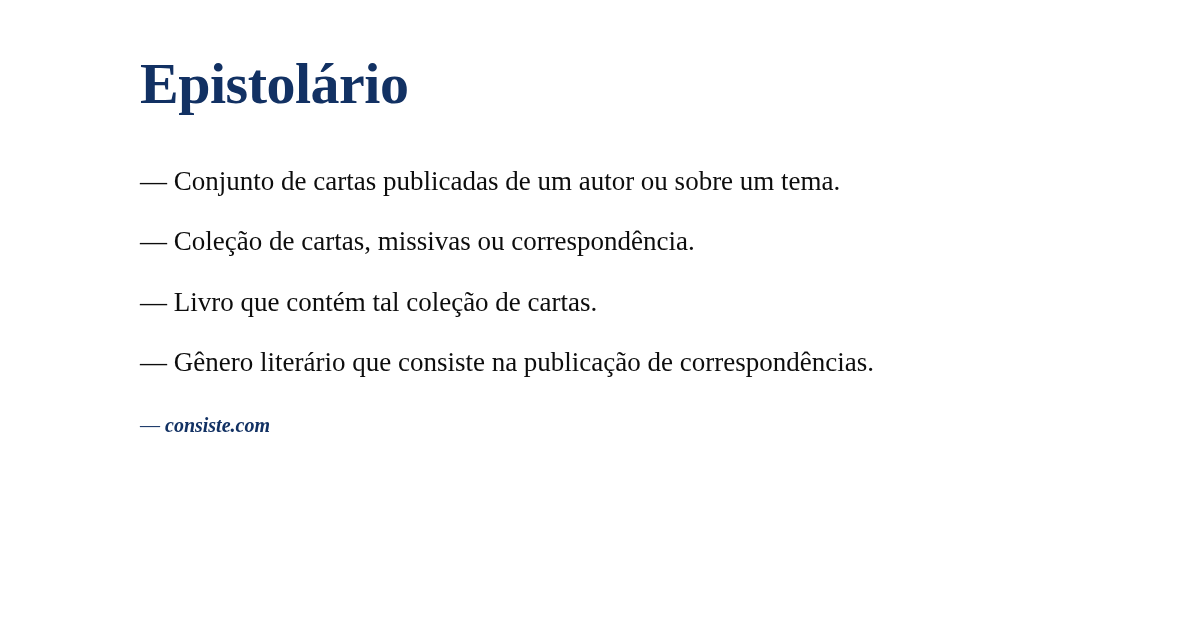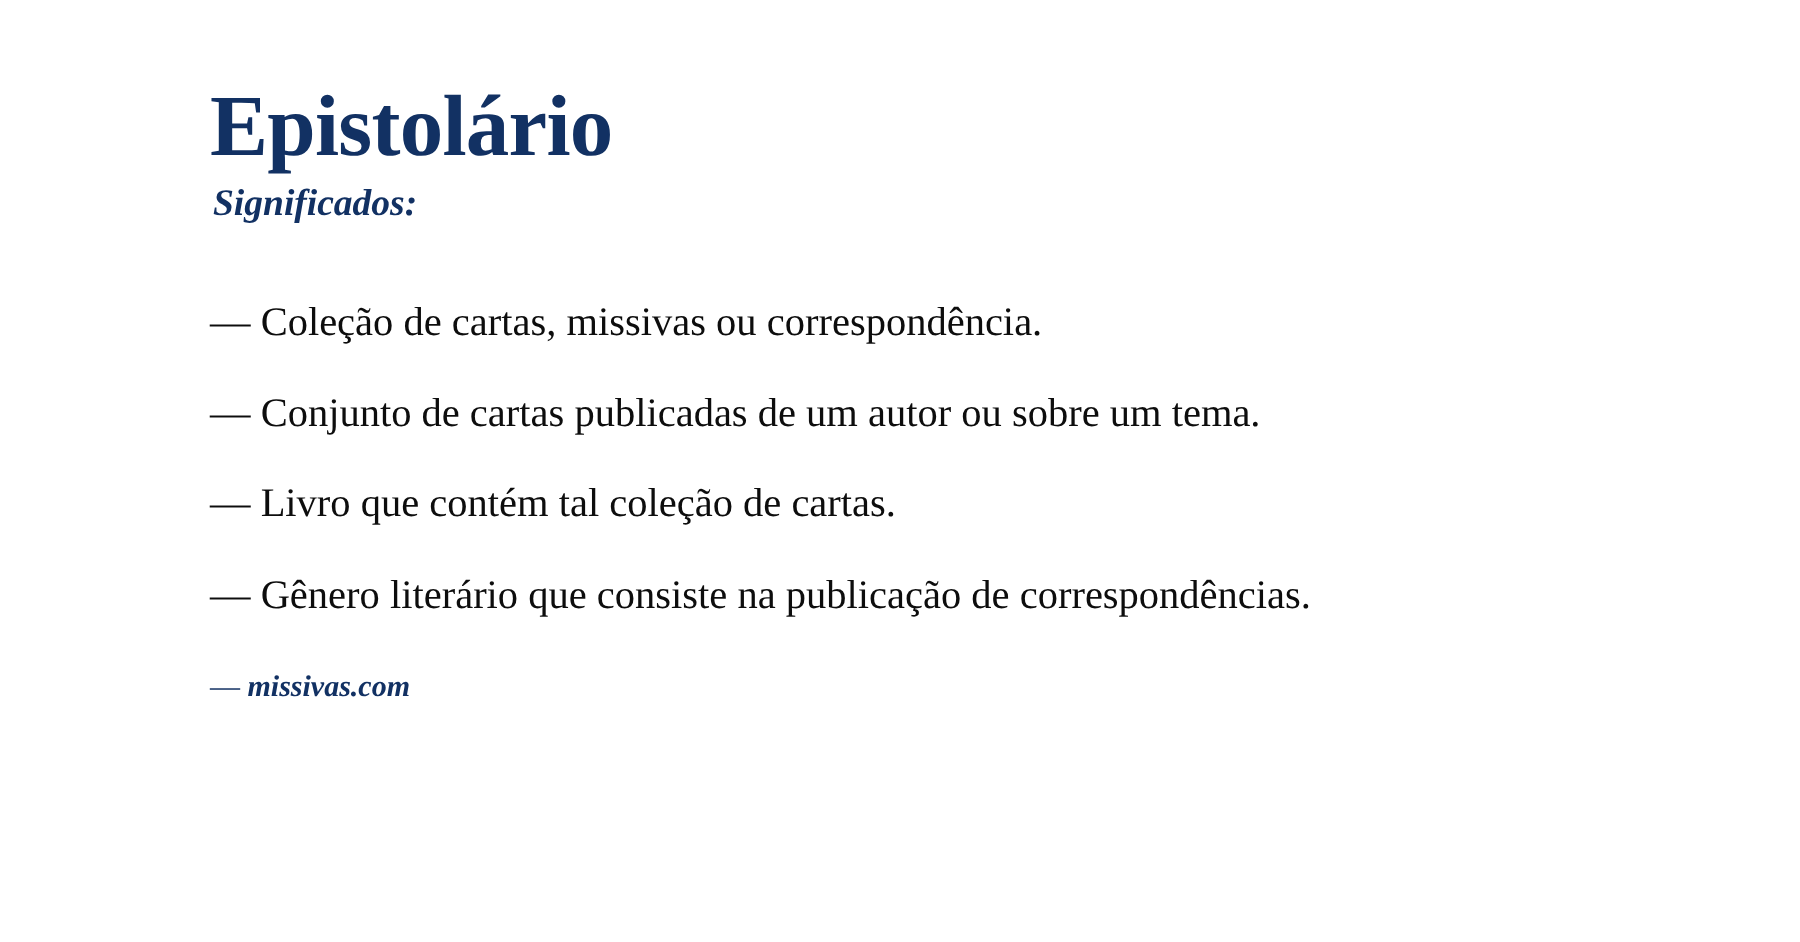--- a/index.html
+++ b/index.html
@@ -66,44 +66,43 @@
     font-weight: normal;
   }
 </style>
 </head>
 <body>
 
 <div class="card">
 
   <h1 class="title">Epistolário</h1>
 
-  <div class="subtitle">Significados:</div>
 
   <div class="meanings">
 
     <p class="meaning-item">
       <span class="dash">—</span>
-      <span>Coleção de cartas, missivas ou correspondência.</span>
+      <span>Conjunto de cartas publicadas de um autor ou sobre um tema.</span>
     </p>
 
     <p class="meaning-item">
       <span class="dash">—</span>
-      <span>Conjunto de cartas publicadas de um autor ou sobre um tema.</span>
+      <span>Coleção de cartas, missivas ou correspondência.</span>
     </p>
 
     <p class="meaning-item">
       <span class="dash">—</span>
       <span>Livro que contém tal coleção de cartas.</span>
     </p>
 
     <p class="meaning-item">
       <span class="dash">—</span>
       <span>Gênero literário que consiste na publicação de correspondências.</span>
     </p>
 
   </div>
 
   <div class="footer">
     <span class="dash">—</span>
-    <span>missivas.com</span>
+    <span>consiste.com</span>
   </div>
 
 </div>
 
 </body></html>

